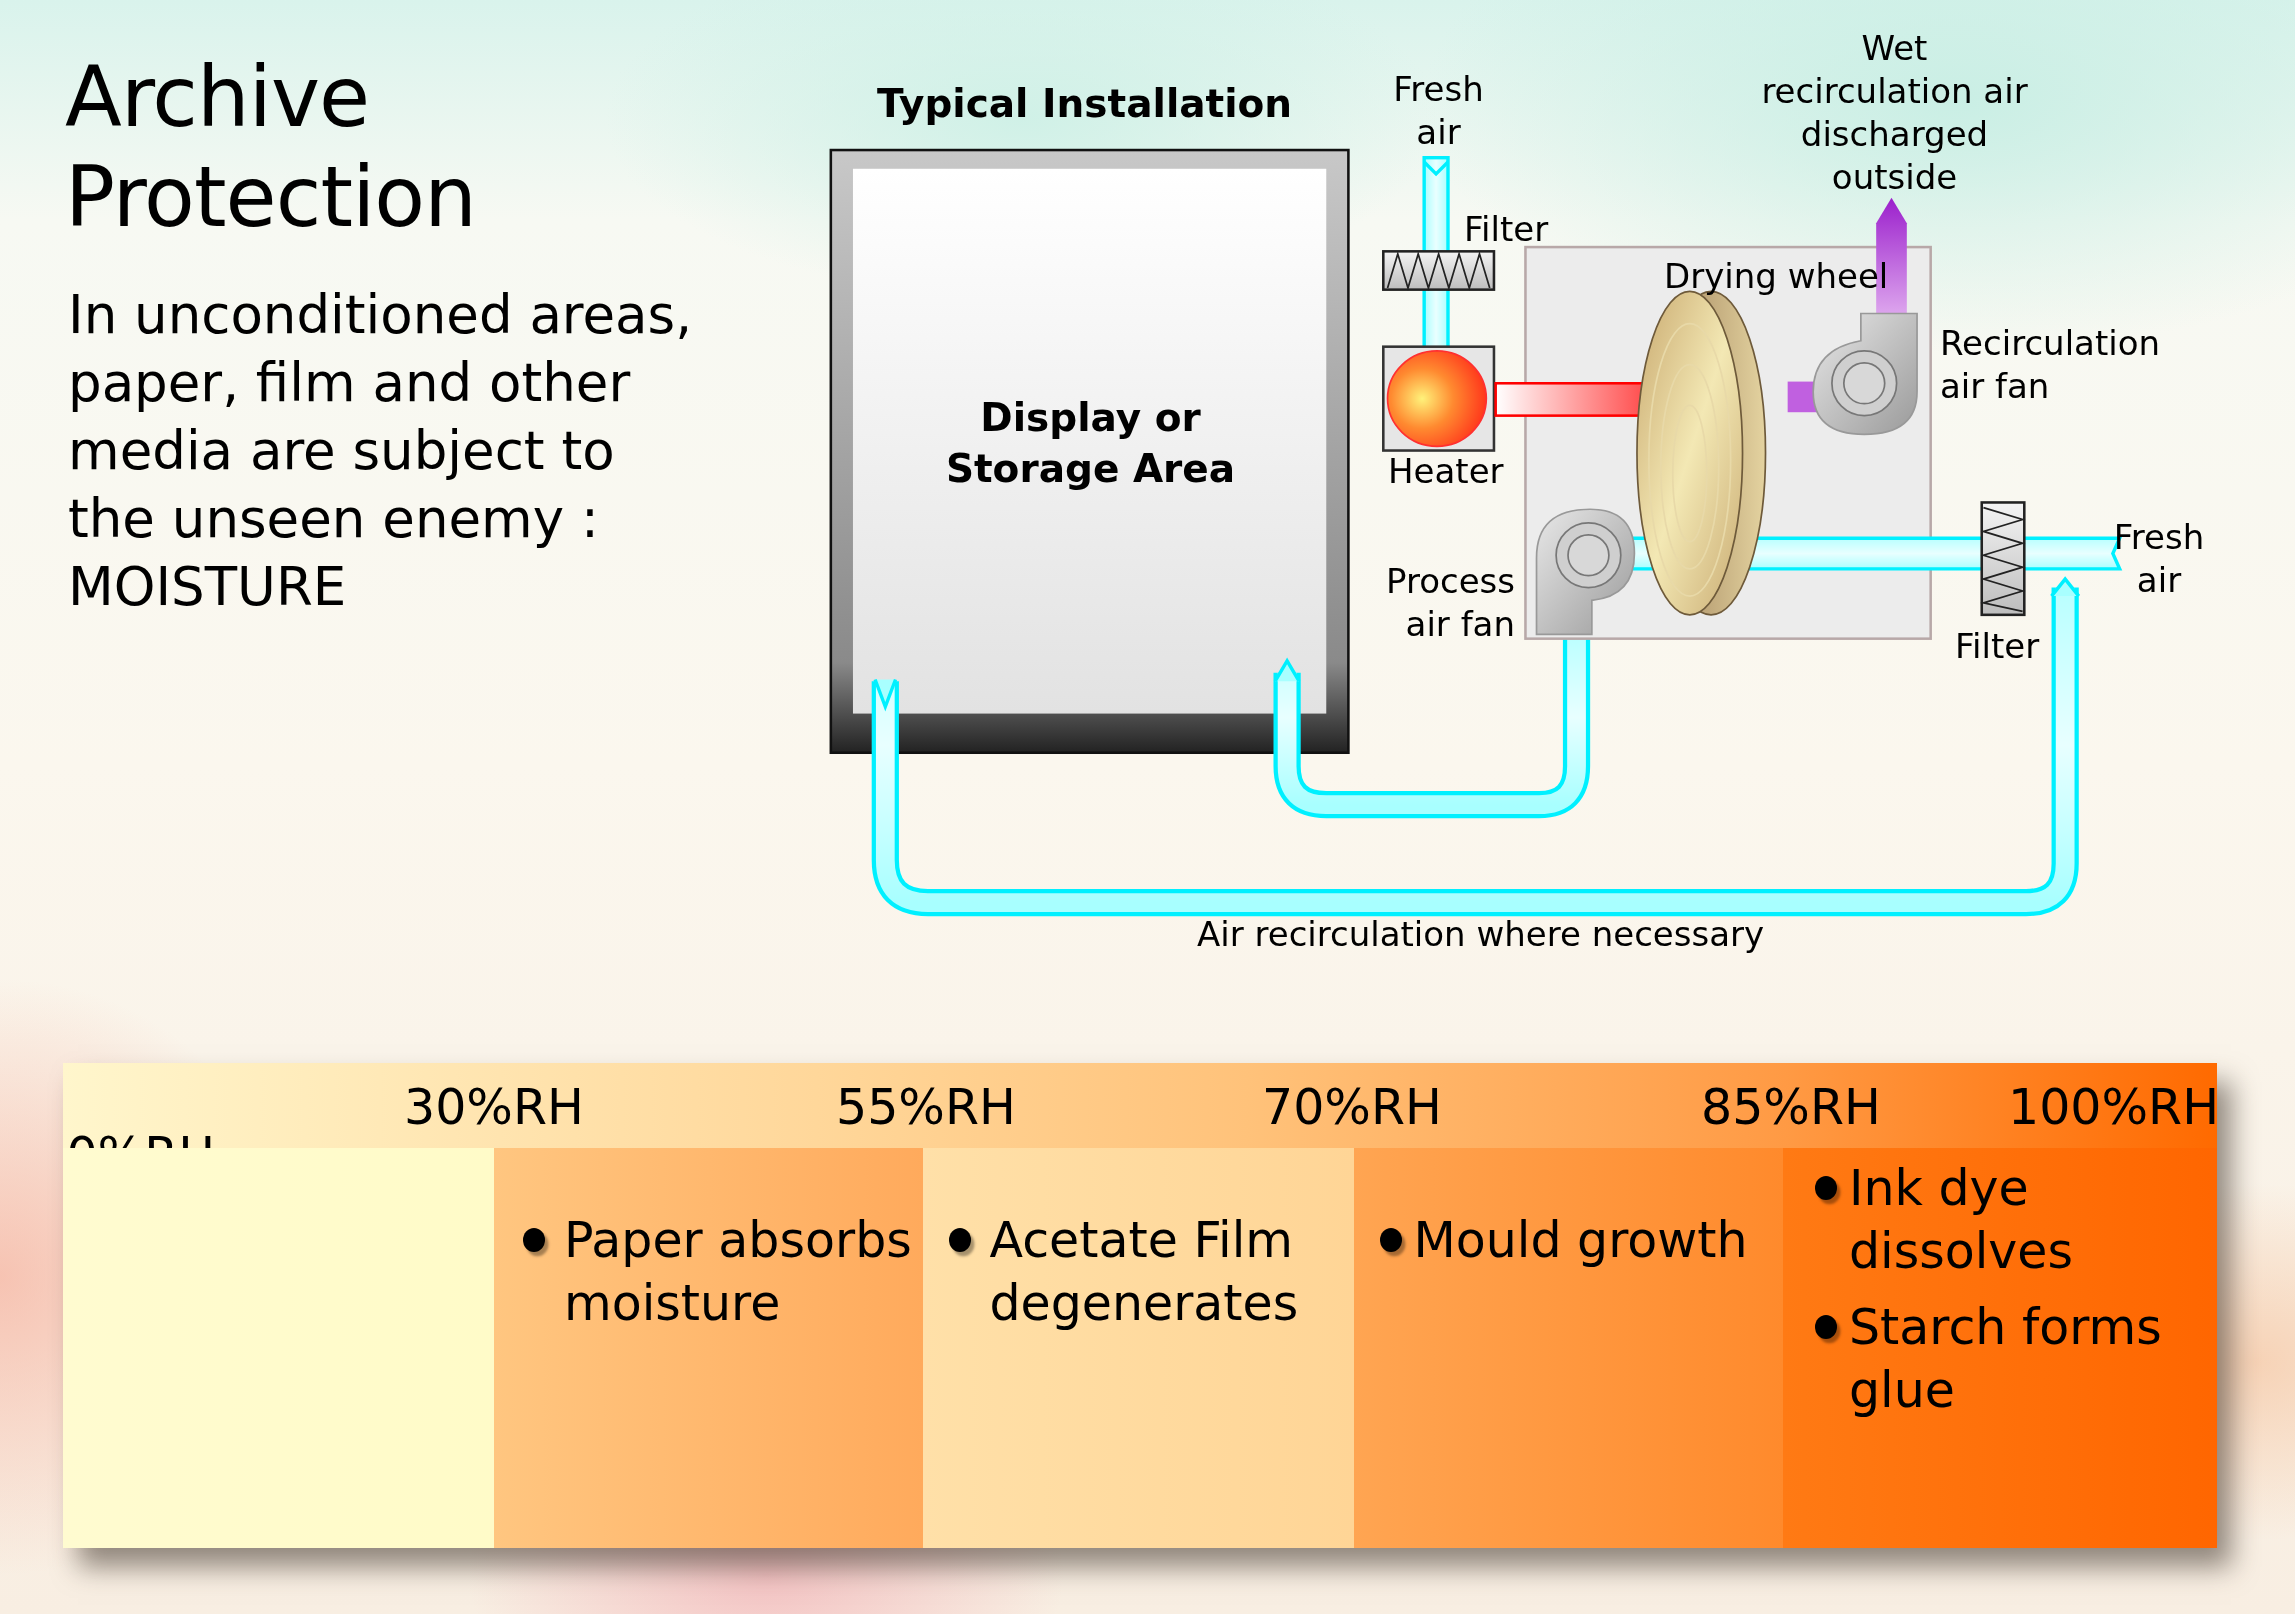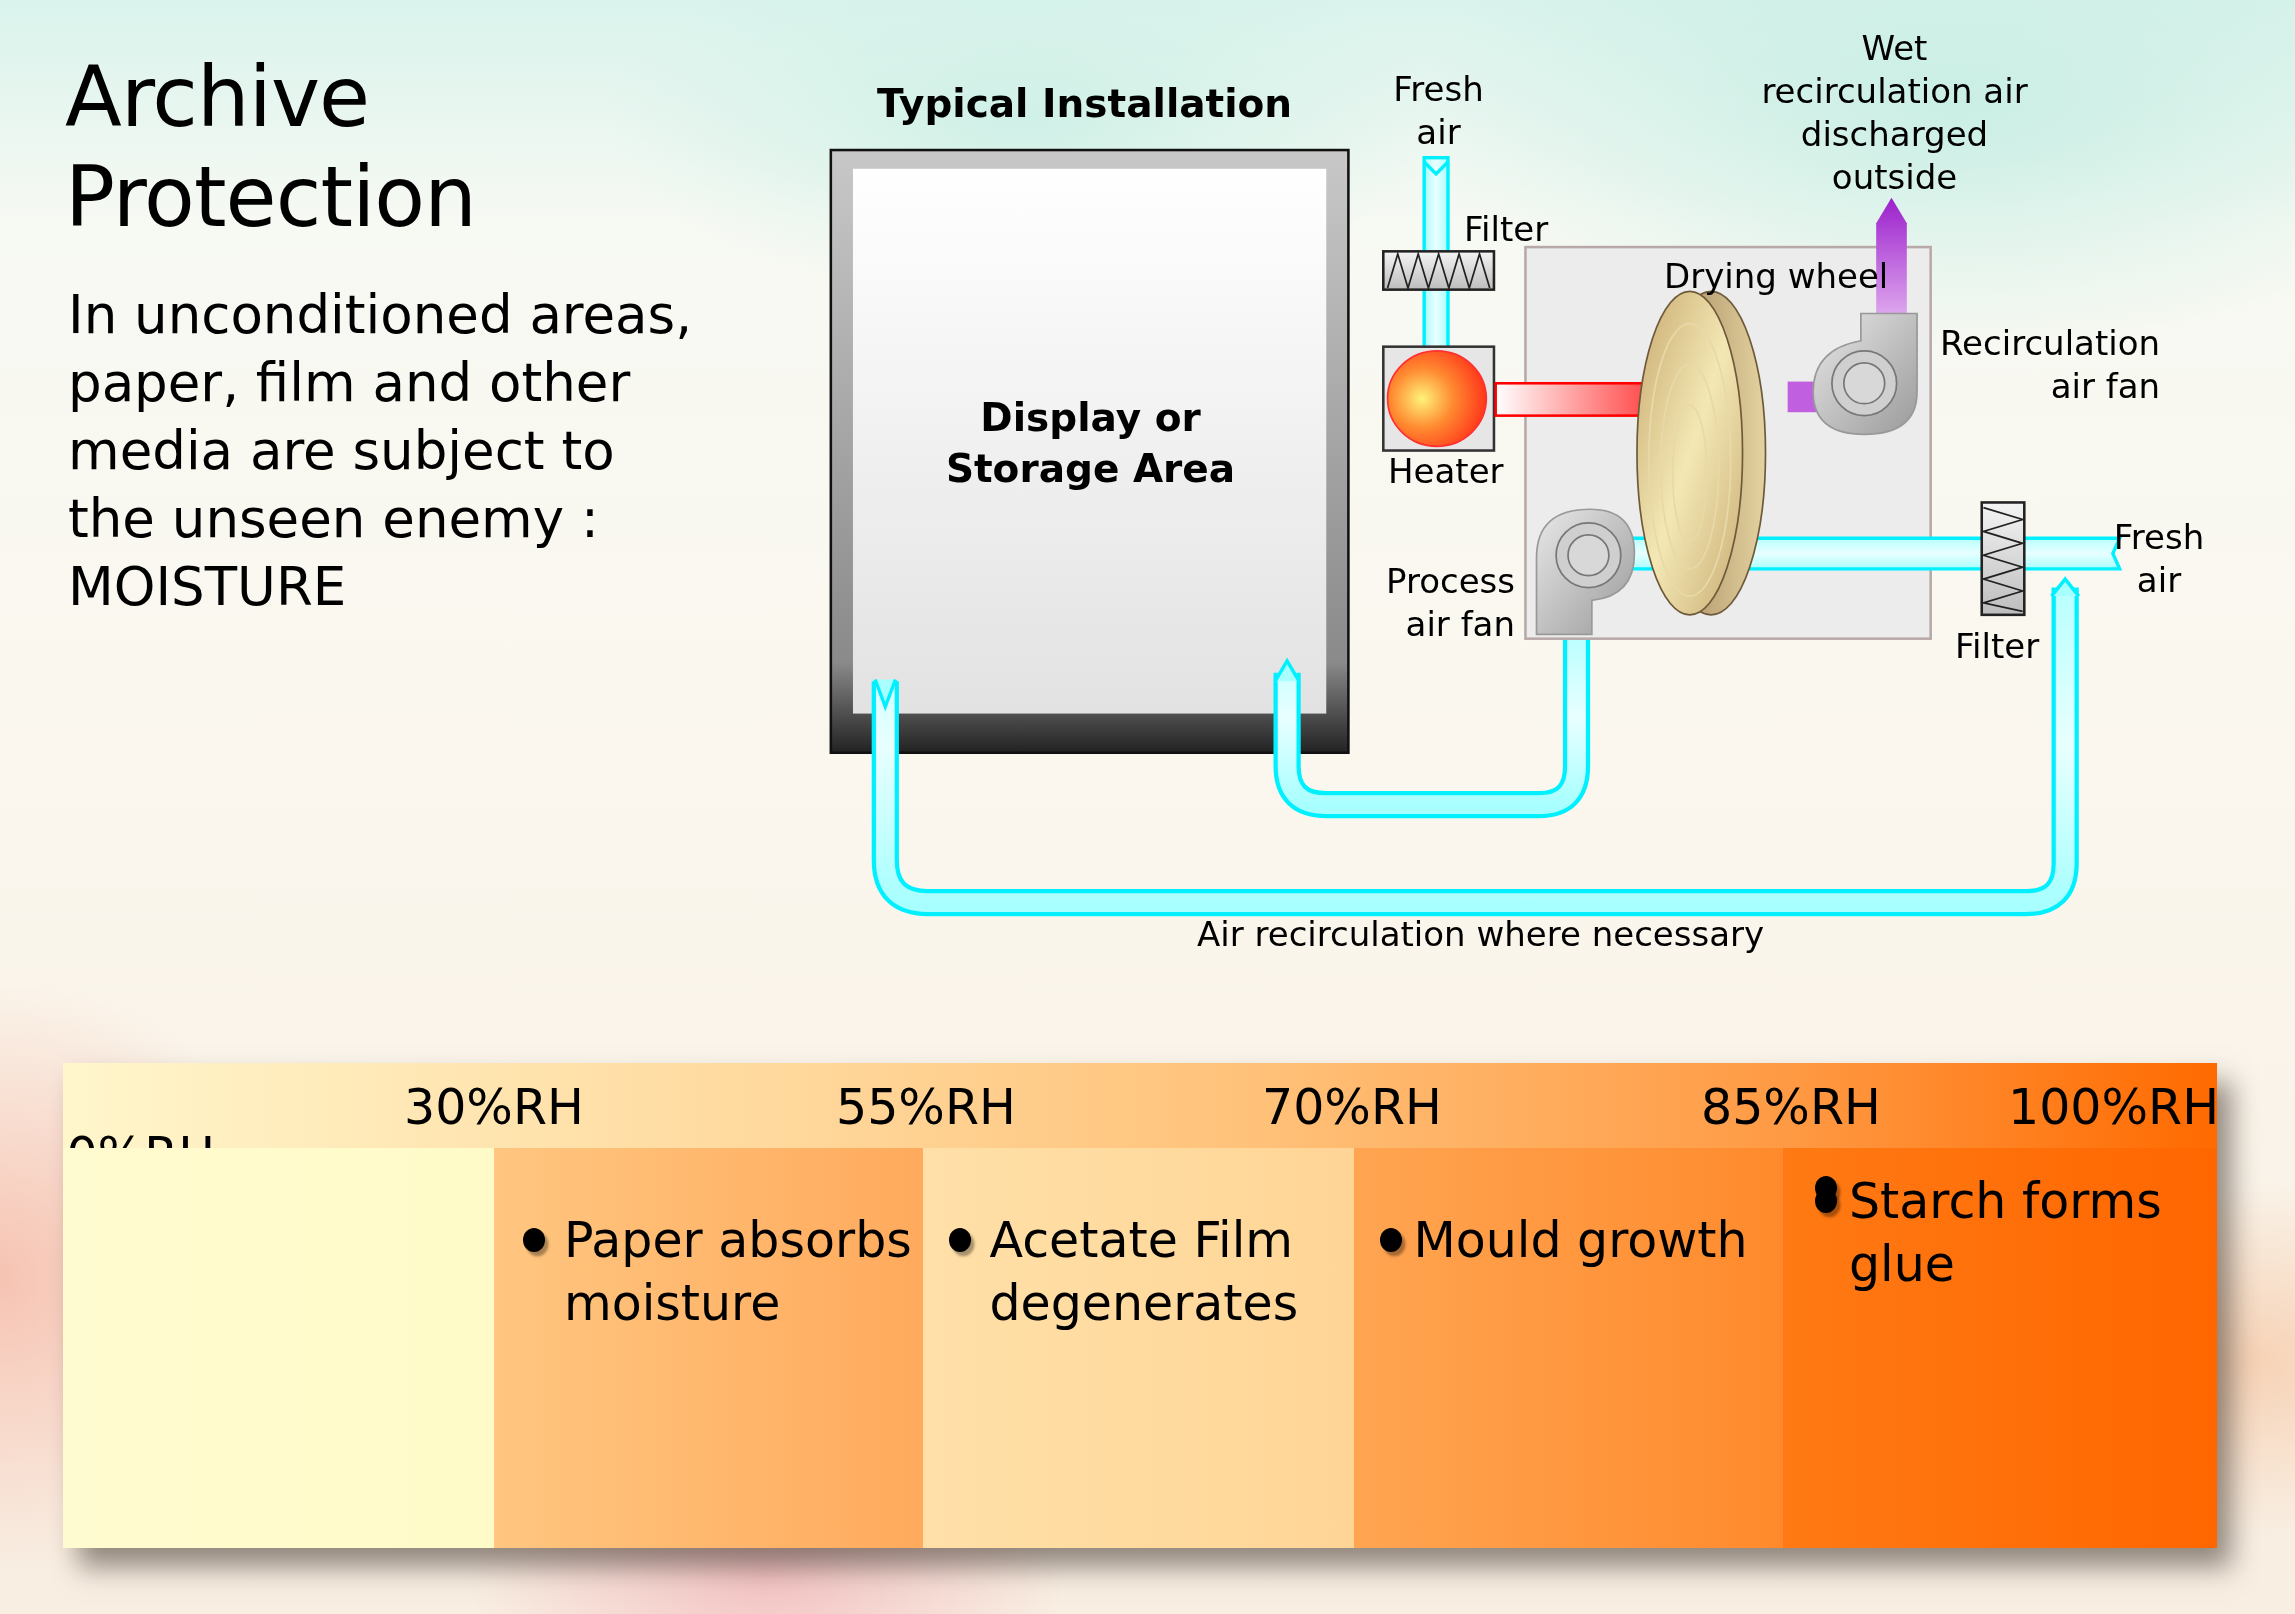--- a/index.html
+++ b/index.html
@@ -175,21 +175,21 @@
 </div>
 <div class="abs diag-label" style="left:1464px;top:208px;">Filter</div>
 <div class="abs diag-label" style="left:1388px;top:450px;">Heater</div>
 <div class="abs diag-label" style="left:1664px;top:255px;">Drying wheel</div>
 <div class="abs diag-label" style="left:1754px;top:27px;width:281px;">
   <div>Wet</div>
   <div>recirculation air</div>
   <div>discharged</div>
   <div>outside</div>
 </div>
-<div class="abs diag-label" style="left:1940px;top:322px;text-align:right;">
+<div class="abs diag-label" style="left:1940px;top:322px;text-align:left;">
   <div>Recirculation</div>
   <div>air fan</div>
 </div>
 <div class="abs diag-label" style="left:1379px;top:560px;width:136px;text-align:right;">
   <div>Process</div>
   <div>air fan</div>
 </div>
 <div class="abs diag-label" style="left:2112px;top:516px;width:94px;">
   <div>Fresh</div>
   <div>air</div>
@@ -218,19 +218,19 @@
         <li><span class="bullet"></span><span>Acetate Film degenerates</span></li>
       </ul>
     </div>
     <div class="rh-col" style="width:429px;background:linear-gradient(90deg,#ffa552,#ff8a2c);">
       <ul style="left:25.5px;top:61px;">
         <li style="padding-left:34px;"><span class="bullet"></span><span>Mould growth</span></li>
       </ul>
     </div>
     <div class="rh-col" style="width:434px;background:linear-gradient(90deg,#ff7a14,#ff6600);">
       <ul style="left:32px;top:8.5px;width:358px;">
-        <li style="padding-left:34px;margin-bottom:13.6px;"><span class="bullet"></span></li>
+        <li style="padding-left:34px;margin-bottom:13.6px;"><span class="bullet"></span><span>Ink dye dissolves</span></li>
         <li style="padding-left:34px;"><span class="bullet"></span><span>Starch forms glue</span></li>
       </ul>
     </div>
   </div>
 </div>
 
 
 </body></html>

